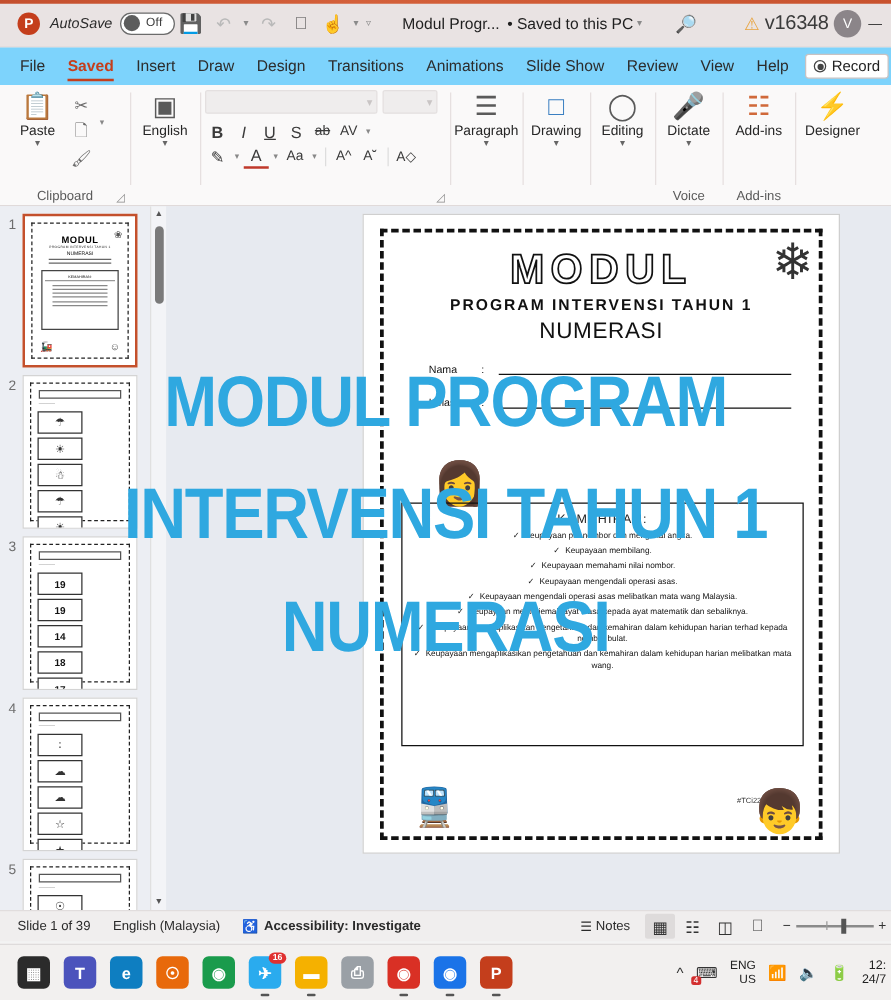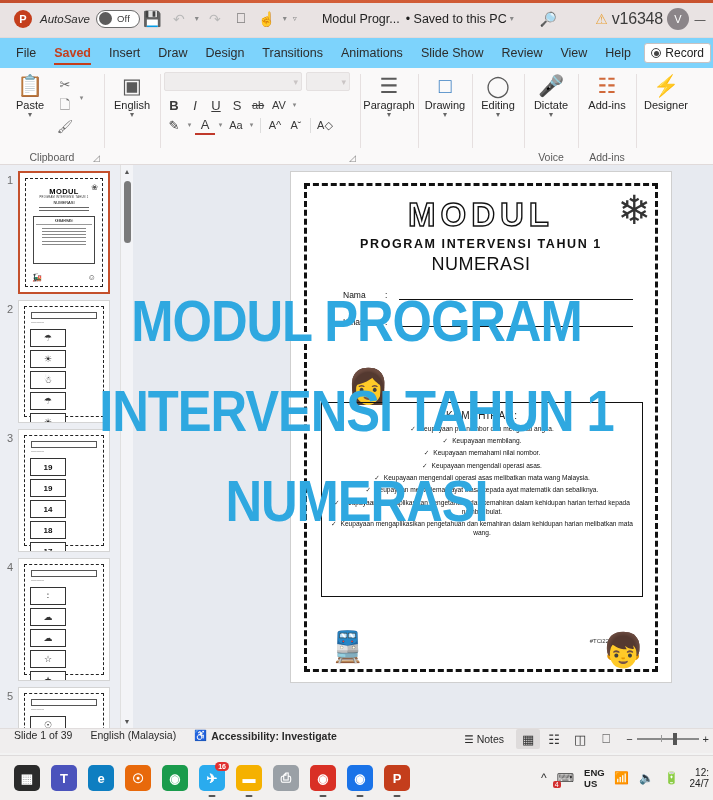--- a/index.html
+++ b/index.html
@@ -251,21 +251,21 @@
   .notesbar {
     position:absolute; left:133px; top:530px; width:580px; height:35px;
     background:#eceef3; border-top:1px solid #dcdfe5;
     display:flex; align-items:center; padding-left:14px;
     font-size:12.5px; color:#4a4a4a;
   }
 
   
   .statusbar {
     position:absolute; top:728px; left:0; width:713px; height:25px;
-    background:#f0eeee; display:flex; align-items:flex-start;
+    background:#f0eeee; display:flex; align-items:center;
     font-size:10.5px; color:#2a2a2a; padding:0 4px;
     border-top:1px solid #e1dddd;
   }
   .sb-item { margin-right:18px; white-space:nowrap; display:flex; align-items:center; gap:4px;}
   .sb-acc { font-weight:bold; }
   .sb-right { margin-left:auto; display:flex; align-items:center; gap:2px;}
   .sb-notes { display:flex; align-items:center; gap:3px; font-size:10.5px; margin-right:10px;}
   .vbtn {
     width:24px;height:20px;display:flex;align-items:center;justify-content:center;
     font-size:13px;color:#333;
@@ -292,21 +292,21 @@
   .tbapp .badge {
     position:absolute; top:-3px; right:-4px; background:#e03030; color:#fff;
     font-size:7px; border-radius:7px; padding:1px 3px; font-weight:bold;
   }
   .tbapp .dot {
     position:absolute; bottom:-6px; left:50%; transform:translateX(-50%);
     width:7px;height:2.5px;background:#555;border-radius:2px;
   }
   .tbar-right { margin-left:auto; display:flex; align-items:center; gap:10px; padding-right:4px;}
   .tr-ic { font-size:12px; color:#333;}
-  .lang { font-size:9.5px; color:#222; text-align:left; line-height:11px;font-weight:bold;}
+  .lang { font-size:9.5px; color:#222; text-align:right; line-height:11px;}
   .clock { font-size:10px; color:#222; text-align:right; line-height:11px; }
   .kb-badge {
     position:relative; font-size:12px; color:#333;
   }
   .kb-badge .n {
     position:absolute; left:-4px; bottom:-3px; background:#d32f2f; color:#fff;
     font-size:7px; border-radius:2px; padding:0 2px;
   }
 </style>
 </head>

